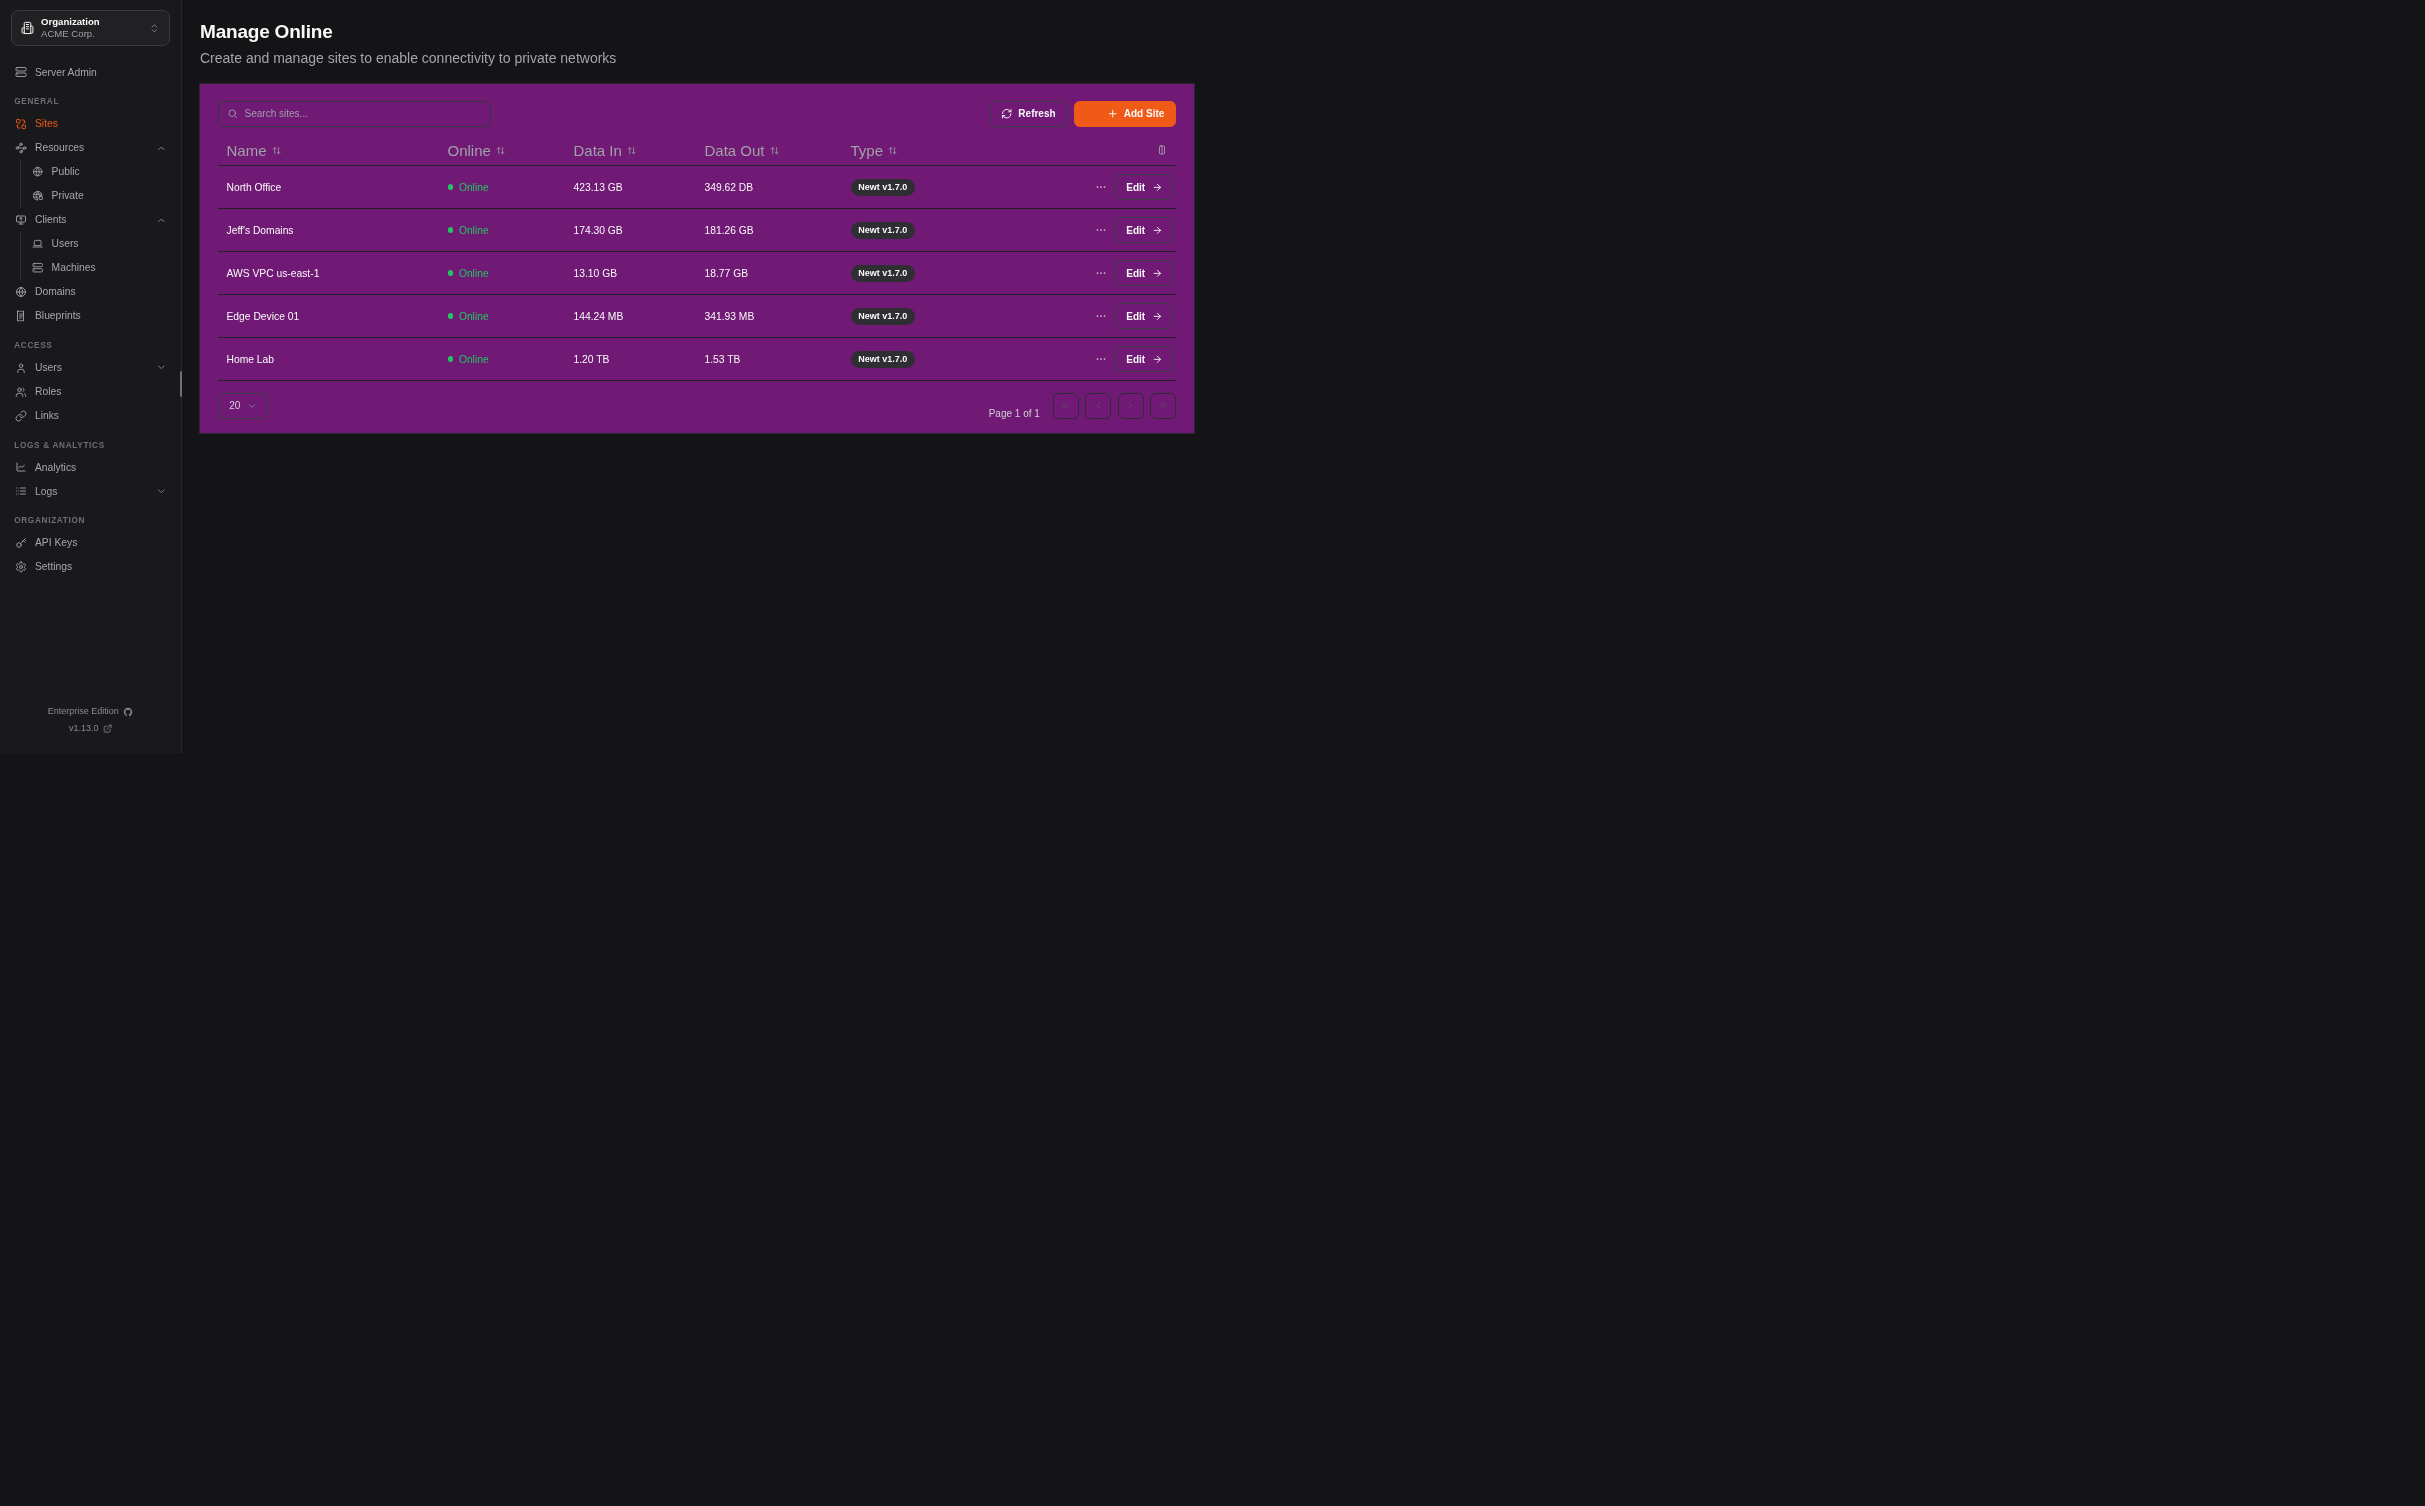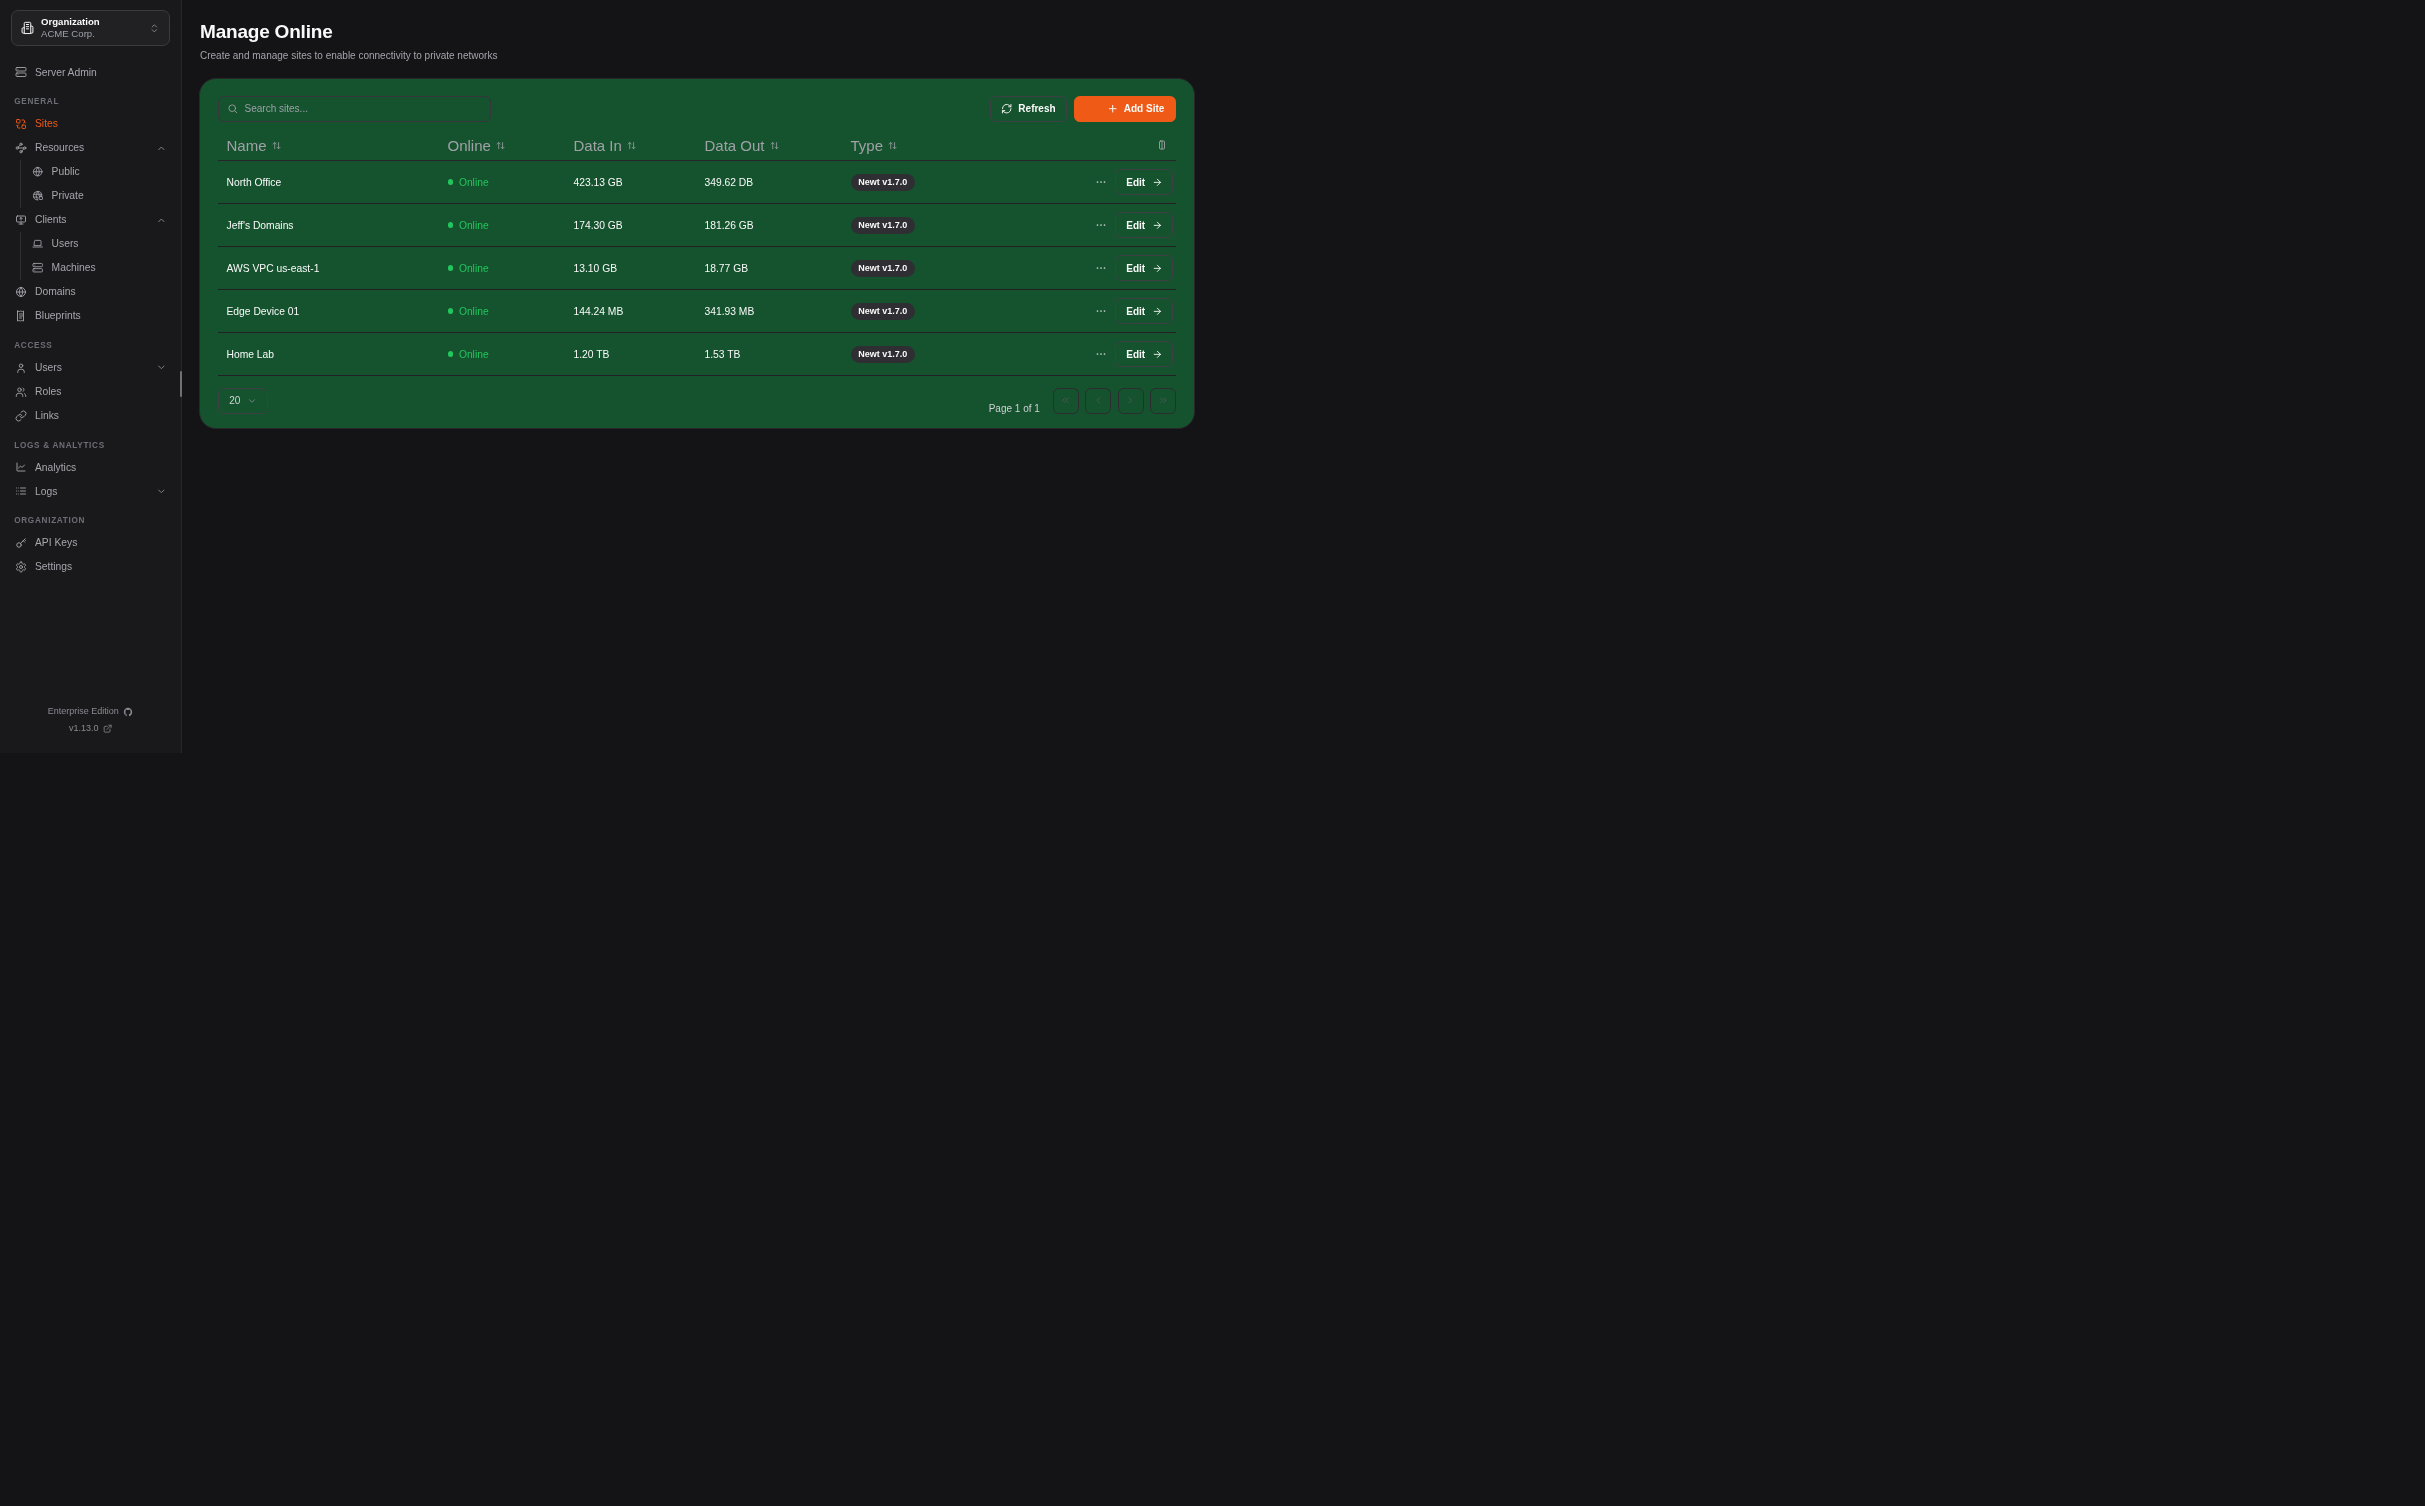--- a/index.html
+++ b/index.html
@@ -56,26 +56,26 @@
   .brand-name { font-size:11.7px; font-weight:700; letter-spacing:0.4px; }
   .top-right { display:flex; align-items:center; gap:15.7px; }
   .theme-toggle { display:flex; align-items:center; gap:6.4px; font-size:10.3px; font-weight:600; cursor:pointer; }
   .avatar {
     width:23.5px; height:23.5px; border-radius:50%; background:#28282c; border:0.7px solid #45454b;
     display:flex; align-items:center; justify-content:center; font-size:10.3px; font-weight:600;
     cursor:pointer;
   }
   .page-head { padding:21.4px 18px 0; }
   .page-title { font-size:19px; font-weight:700; letter-spacing:-0.2px; }
-  .page-sub { margin-top:6.4px; font-size:10px; color:#a4a4ac; }
+  .page-sub { margin-top:6.4px; font-size:14px; color:#a4a4ac; }
 
   
   .card {
-    margin:17px 17px 0; width:996px; background:#14532d;
-    border:0.7px solid #28282c; border-radius:17px; padding:17px 18px 14.2px;
+    margin:17px 17px 0; width:996px; background:#701a75;
+    border:0.7px solid #28282c; border-radius:0; padding:17px 18px 14.2px;
   }
   .toolbar { display:flex; align-items:center; justify-content:space-between; }
   .search-box {
     width:273px; height:26px; border:0.7px solid #36363c; border-radius:5.7px;
     display:flex; align-items:center; gap:6.4px; padding:0 7.8px; color:#9ca0a8;
   }
   .search-box input {
     flex:1; background:transparent; border:none; outline:none; color:#e4e4e7;
     font-size:10px; font-family:inherit;
   }

